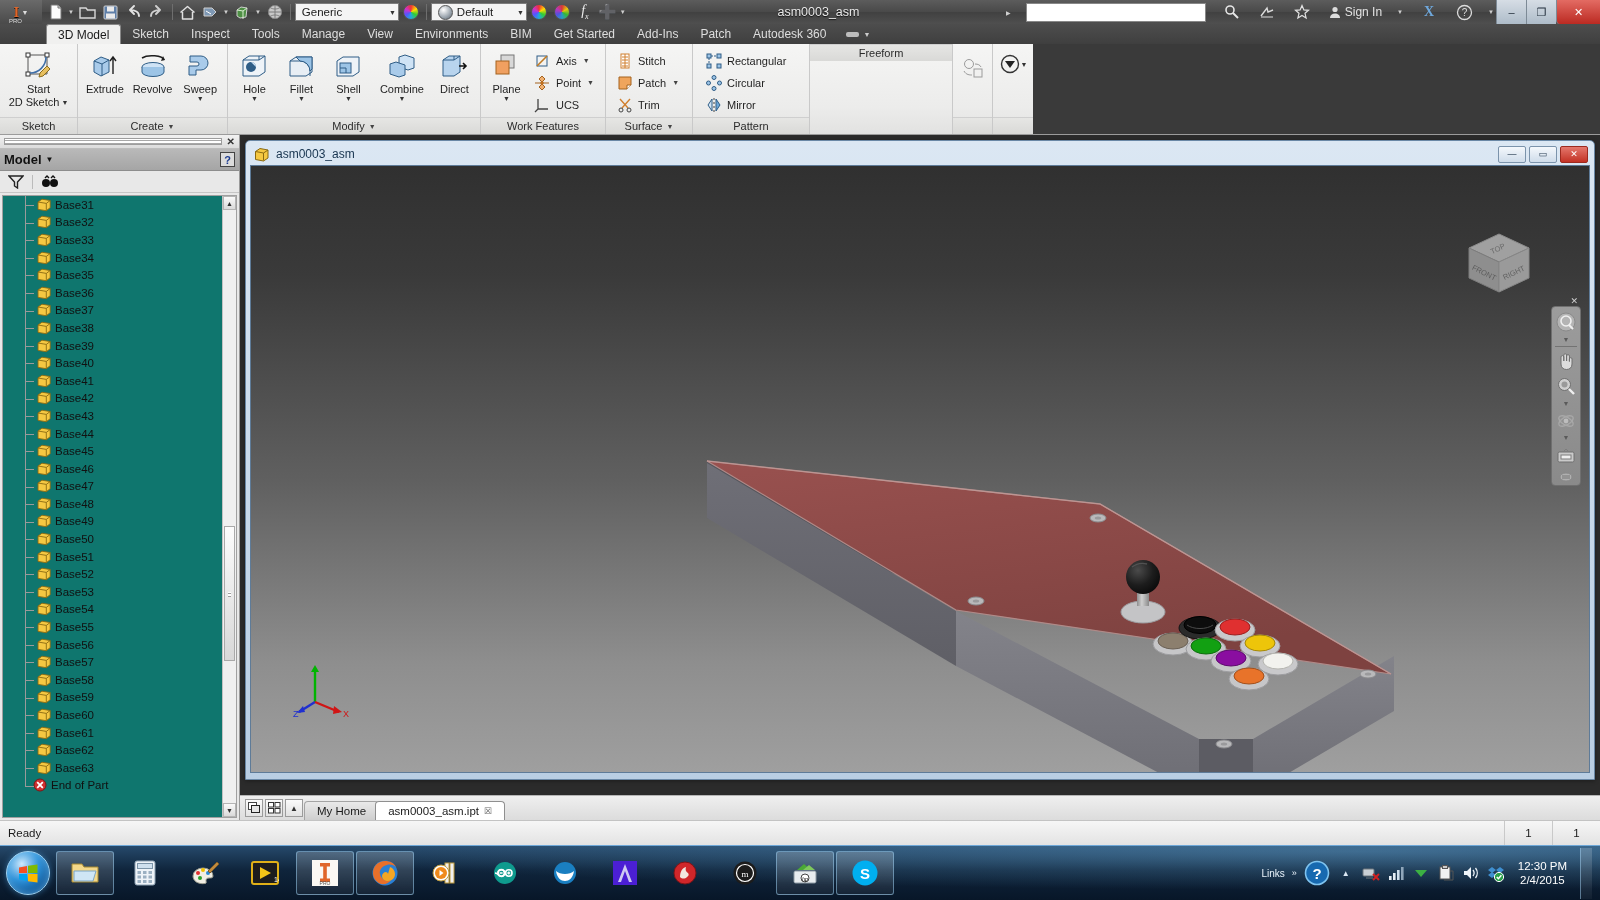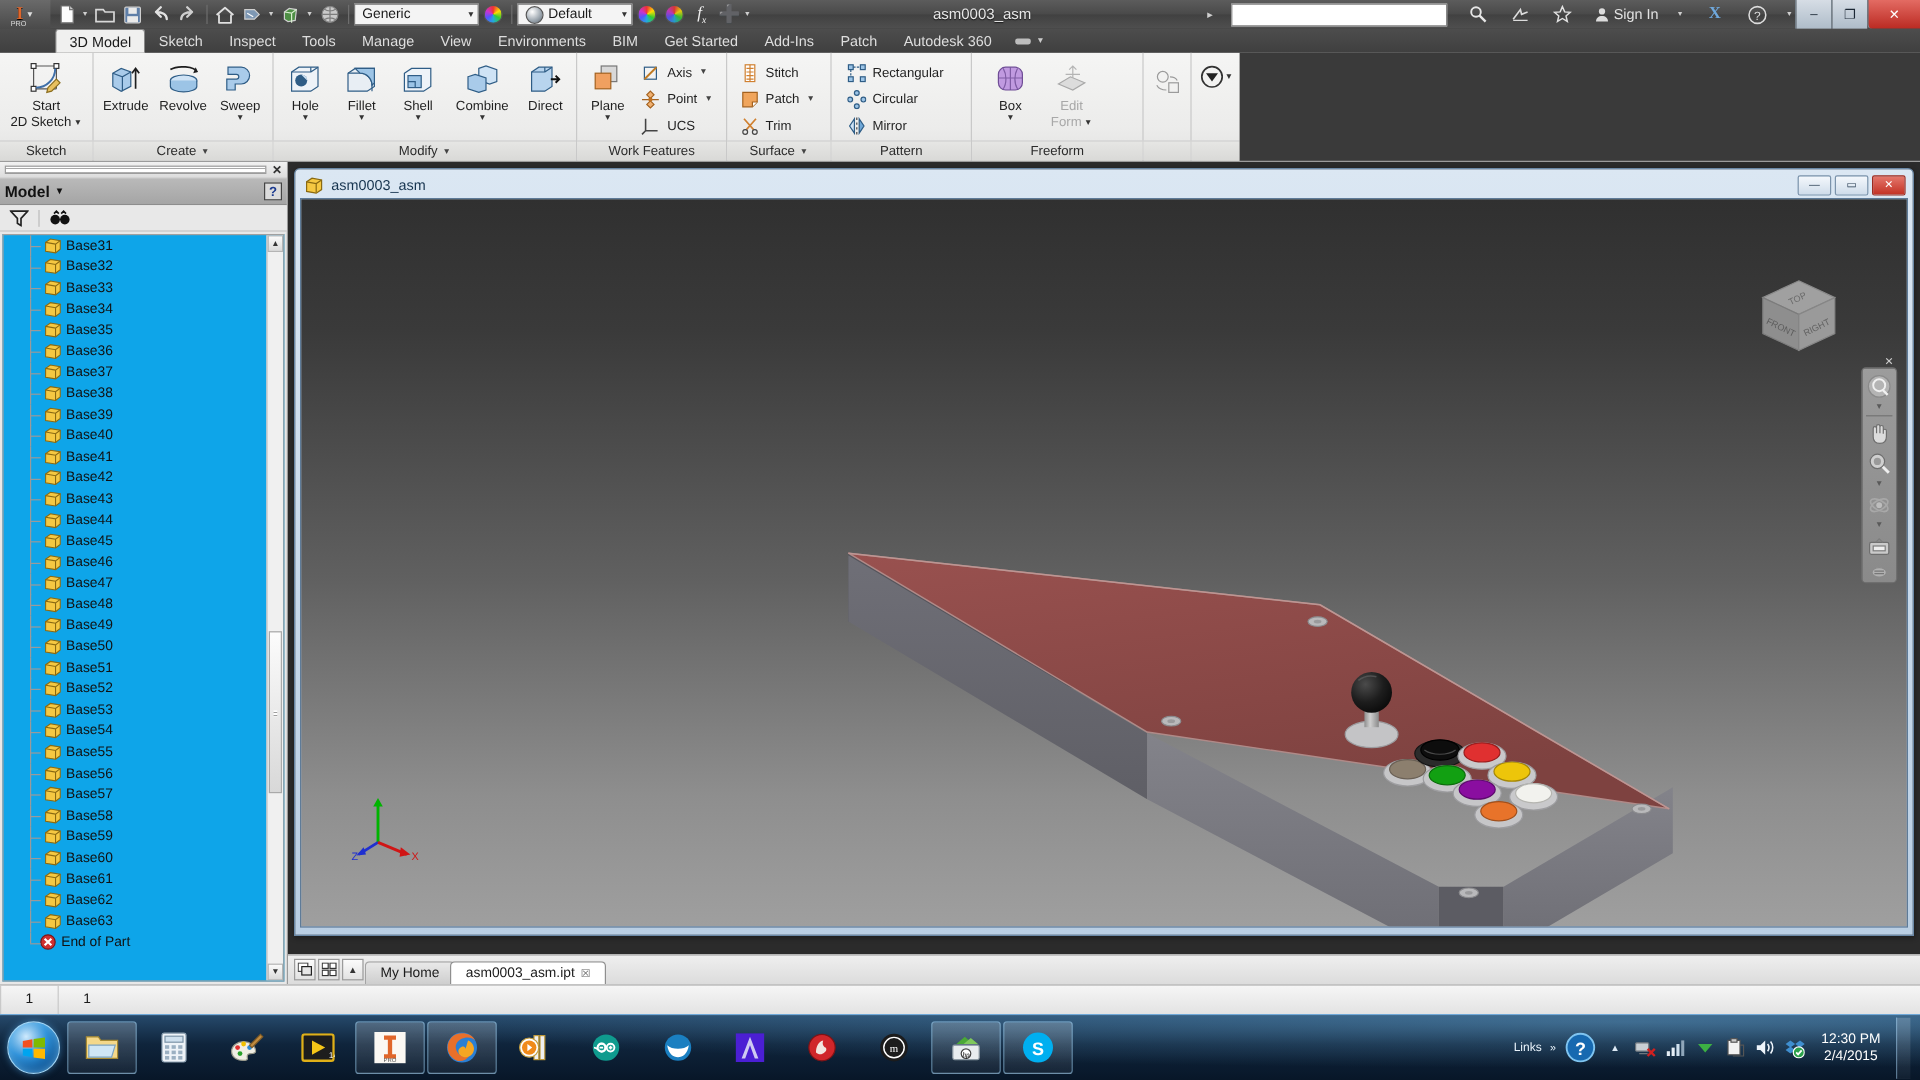--- a/index.html
+++ b/index.html
@@ -128,21 +128,21 @@
     width:15px;height:15px;border:1px solid #444;background:#dcdcdc;color:#1b3a8f;
     font-size:11px;font-weight:bold;display:flex;align-items:center;justify-content:center;
     cursor:pointer;
   }
   .brw-tools {
     height:22px; background:#e8e8e8; display:flex; align-items:center; gap:8px;
     padding:0 8px; border-bottom:1px solid #c6c6c6;
   }
   .brw-tools .tdiv { width:1px;height:14px;background:#bbb; }
   .tree {
-    flex:1; background:#0ea5e9; border:1px solid #a0a0a0; margin:2px;
+    flex:1; background:#0f766e; border:1px solid #a0a0a0; margin:2px;
     position:relative; overflow:hidden;
   }
   .tree-inner { position:absolute; left:0; top:0; right:14px; bottom:0; overflow:hidden; }
   .tnode {
     height:17.6px; display:flex; align-items:center; padding-left:34px;
     font-size:11.5px; color:#111; position:relative; cursor:pointer; white-space:nowrap;
   }
   .tnode .stub { position:absolute; left:22px; top:9px; width:9px; height:1px; background:#9a9a9a;}
   .tnode .vline{ position:absolute; left:22px; top:0; width:1px; height:18px; background:#9a9a9a;}
   .cube-ico { width:15px;height:14px; margin-right:3px; flex:0 0 auto;}
@@ -672,45 +672,20 @@
             <span class="lbl">Mirror</span>
           </div>
         </div>
       </div>
       <div class="rpanel-title">
         <span>Pattern</span>
       </div>
     </div>
 
     <div class="rpanel" style="width:143px">
-      <div class="rpanel-body" style="padding-left:8px">
-        <div class="bigbtn" style="width:48px">
-          <span class="icoW">
-            <svg width="30" height="28" viewBox="0 0 30 28">
-              <rect x="5" y="4" width="20" height="19" rx="6" fill="#c09ae0" stroke="#6f4d96"></rect>
-              <path d="M15 4v19M5 13h20M9 5c3 5 3 13 0 17M21 5c-3 5-3 13 0 17" fill="none" stroke="#6f4d96" opacity=".8"></path>
-            </svg>
-          </span>
-          <span class="lbl">Box</span>
-          <span class="dcar">▼</span>
-        </div>
-        <div class="bigbtn disabled" style="width:50px">
-          <span class="icoW">
-            <svg width="30" height="28" viewBox="0 0 30 28">
-              <path d="M4 18l10-6 12 5-10 6z" fill="#dcdcdc" stroke="#a8a8a8"></path>
-              <path d="M16 3v10M13 6l3-3 3 3M10 10h12" fill="none" stroke="#b4b4b4"></path>
-            </svg>
-          </span>
-          <span class="lbl">Edit</span>
-          <span class="lbl" style="display:flex;align-items:center;gap:2px">
-            <span>Form</span>
-            <span class="dcar">▼</span>
-          </span>
-        </div>
-      </div>
       <div class="rpanel-title">
         <span>Freeform</span>
       </div>
     </div>
 
     <div class="rpanel" style="width:40px">
       <div class="rpanel-body" style="justify-content:center;padding-top:6px">
         <div class="bigbtn" style="width:30px">
           <span class="icoW">
             <svg width="24" height="22" viewBox="0 0 24 22">
@@ -1281,20 +1256,21 @@
     <div class="dtab">
       <span>My Home</span>
     </div>
     <div class="dtab active">
       <span>asm0003_asm.ipt</span>
       <span class="tx">☒</span>
     </div>
   </div>
 
   <div class="statusbar">
+    <span class="sb-msg">Ready</span>
     <span class="sb-cell">1</span>
     <span class="sb-cell">1</span>
   </div>
 
   <div class="taskbar">
     <div class="startorb">
       <div class="orb">
         <svg width="22" height="22" viewBox="0 0 22 22">
           <path d="M2 5.5 10 4v7H2z" fill="#f25022"></path>
           <path d="M11 3.8 20.5 2.5V11H11z" fill="#7fba00"></path>

